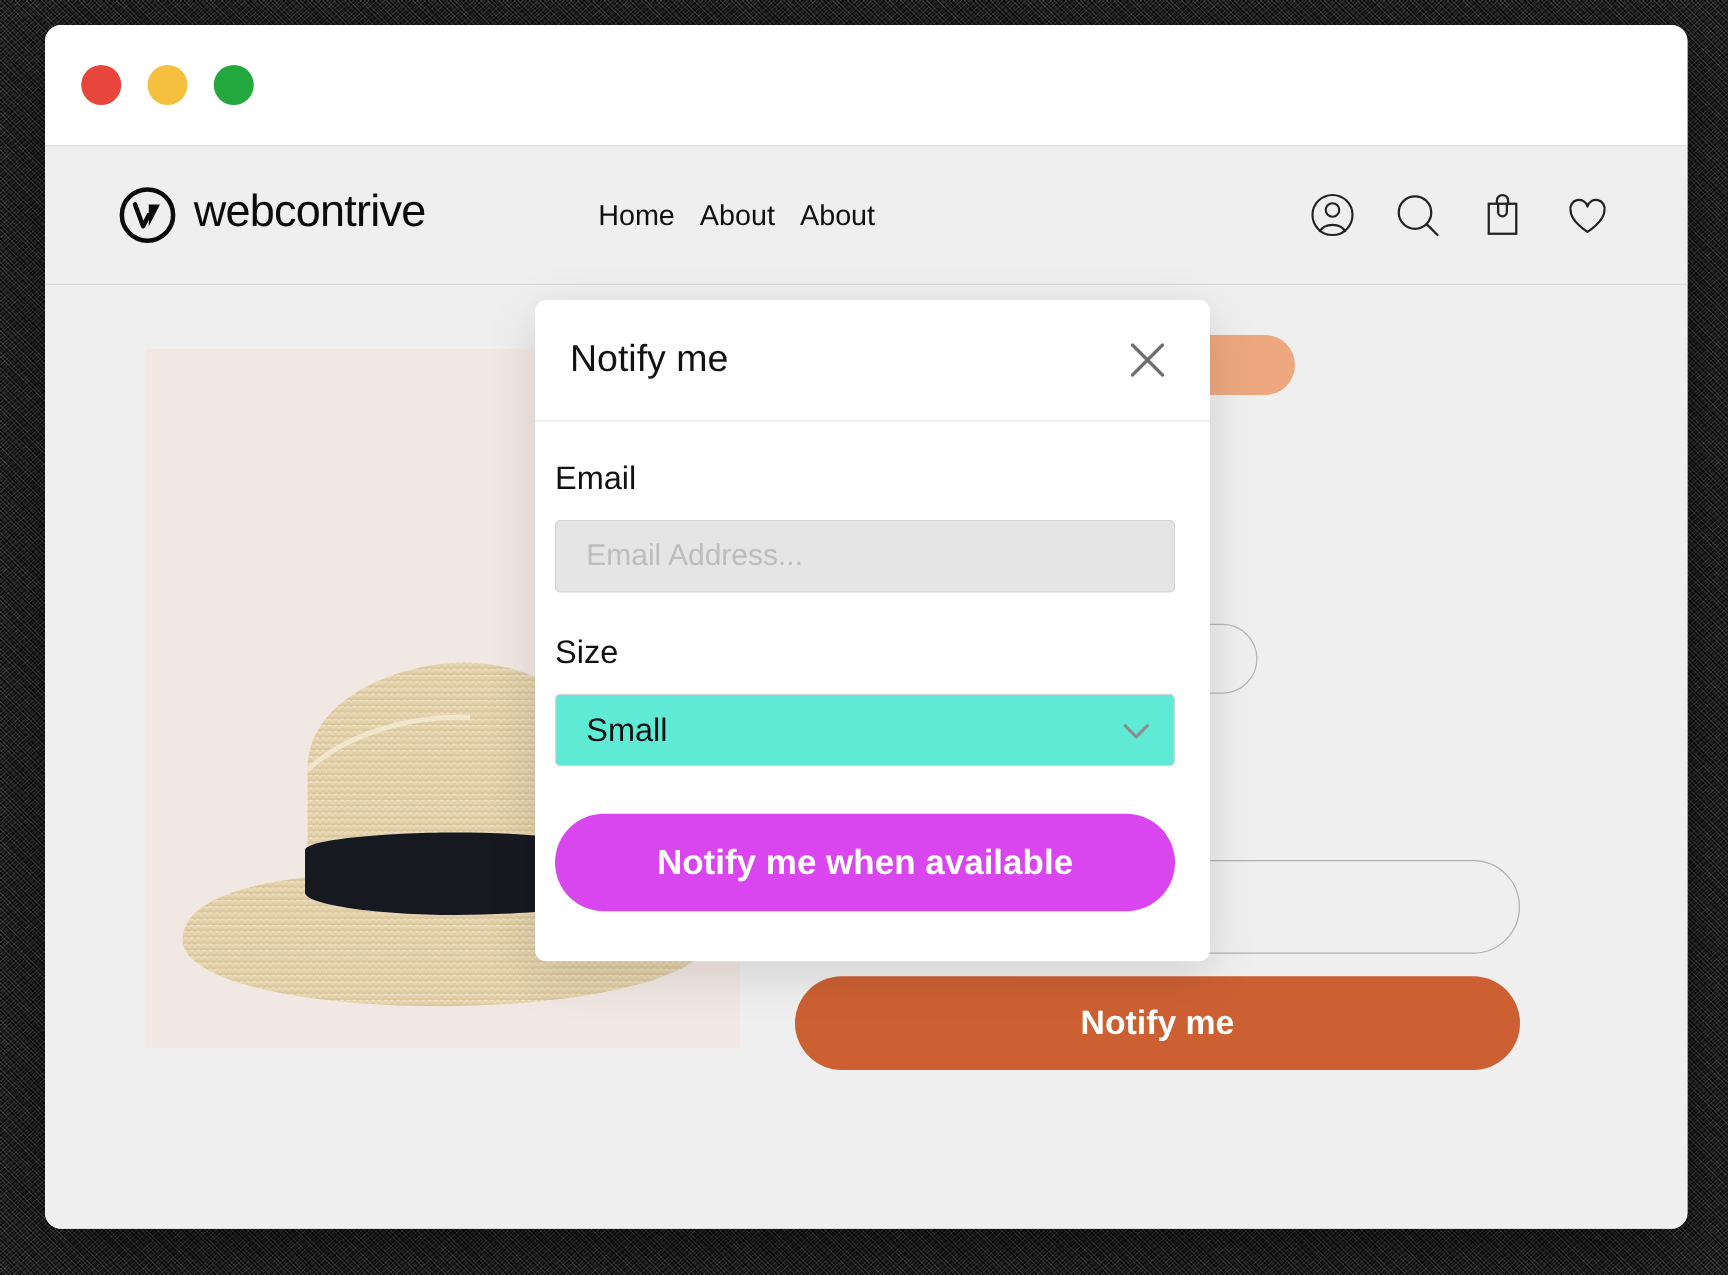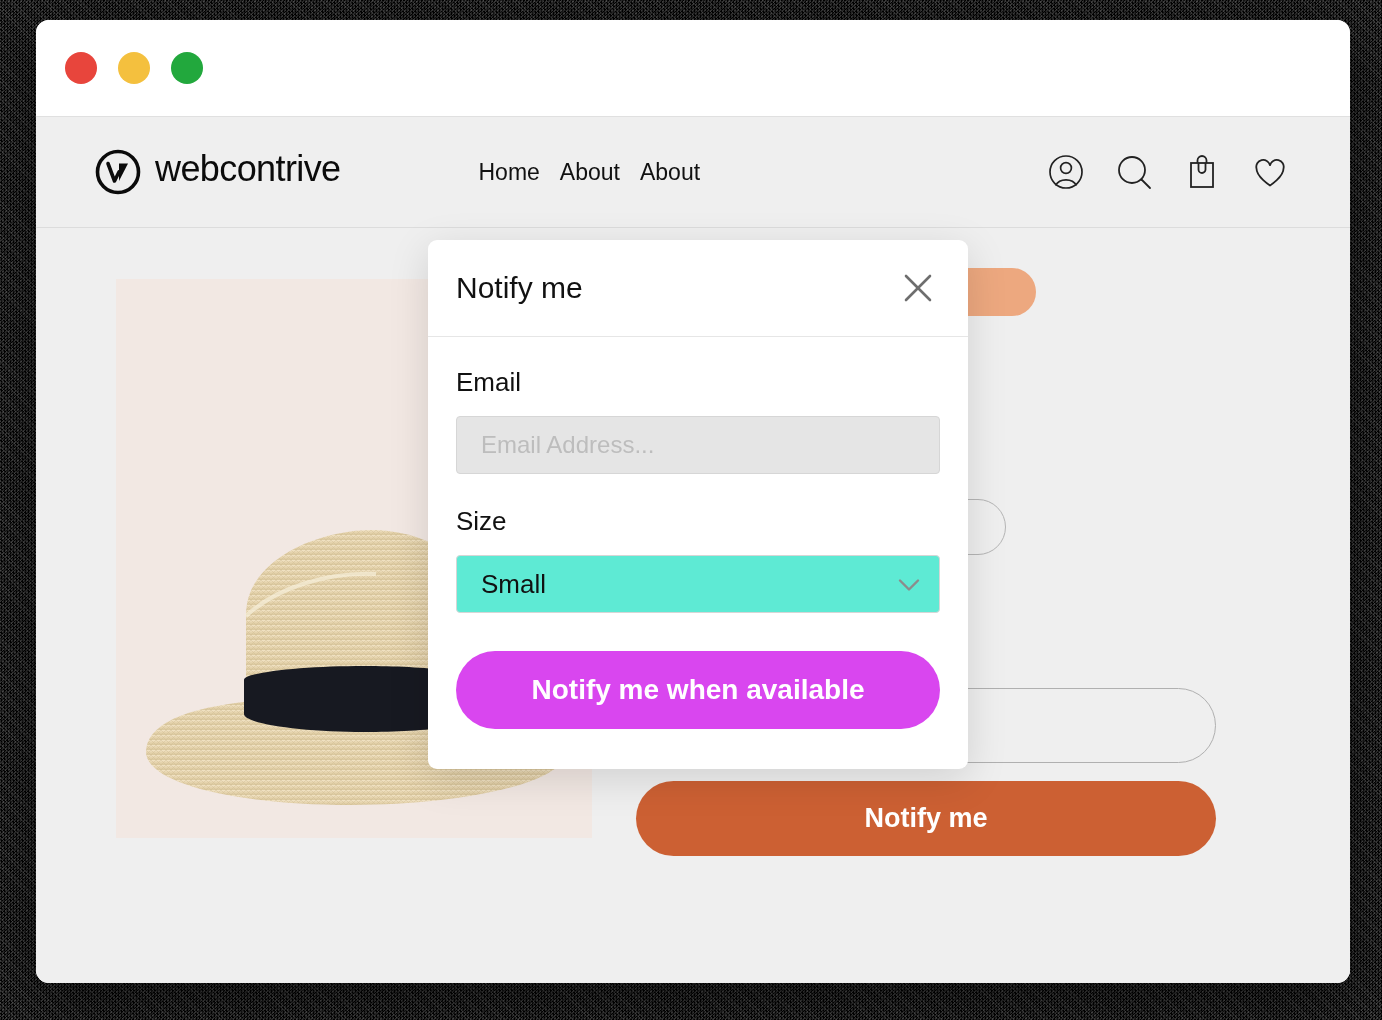--- a/index.html
+++ b/index.html
@@ -197,21 +197,21 @@
   #modal-title {
     font-size: 30px;
     color: #111;
   }
   #modal-close {
     width: 44px; height: 44px;
     background: none; border: none; cursor: pointer;
     display: flex; align-items: center; justify-content: center;
     padding: 0;
   }
-  #modal-body { padding: 30px 28px 40px 28px; }
+  #modal-body { padding: 30px 28px 40px 16px; }
 
   .field-label {
     font-size: 26px;
     color: #111;
     margin-bottom: 18px;
     display: block;
   }
   #email-input {
     width: 100%;
     height: 58px;

